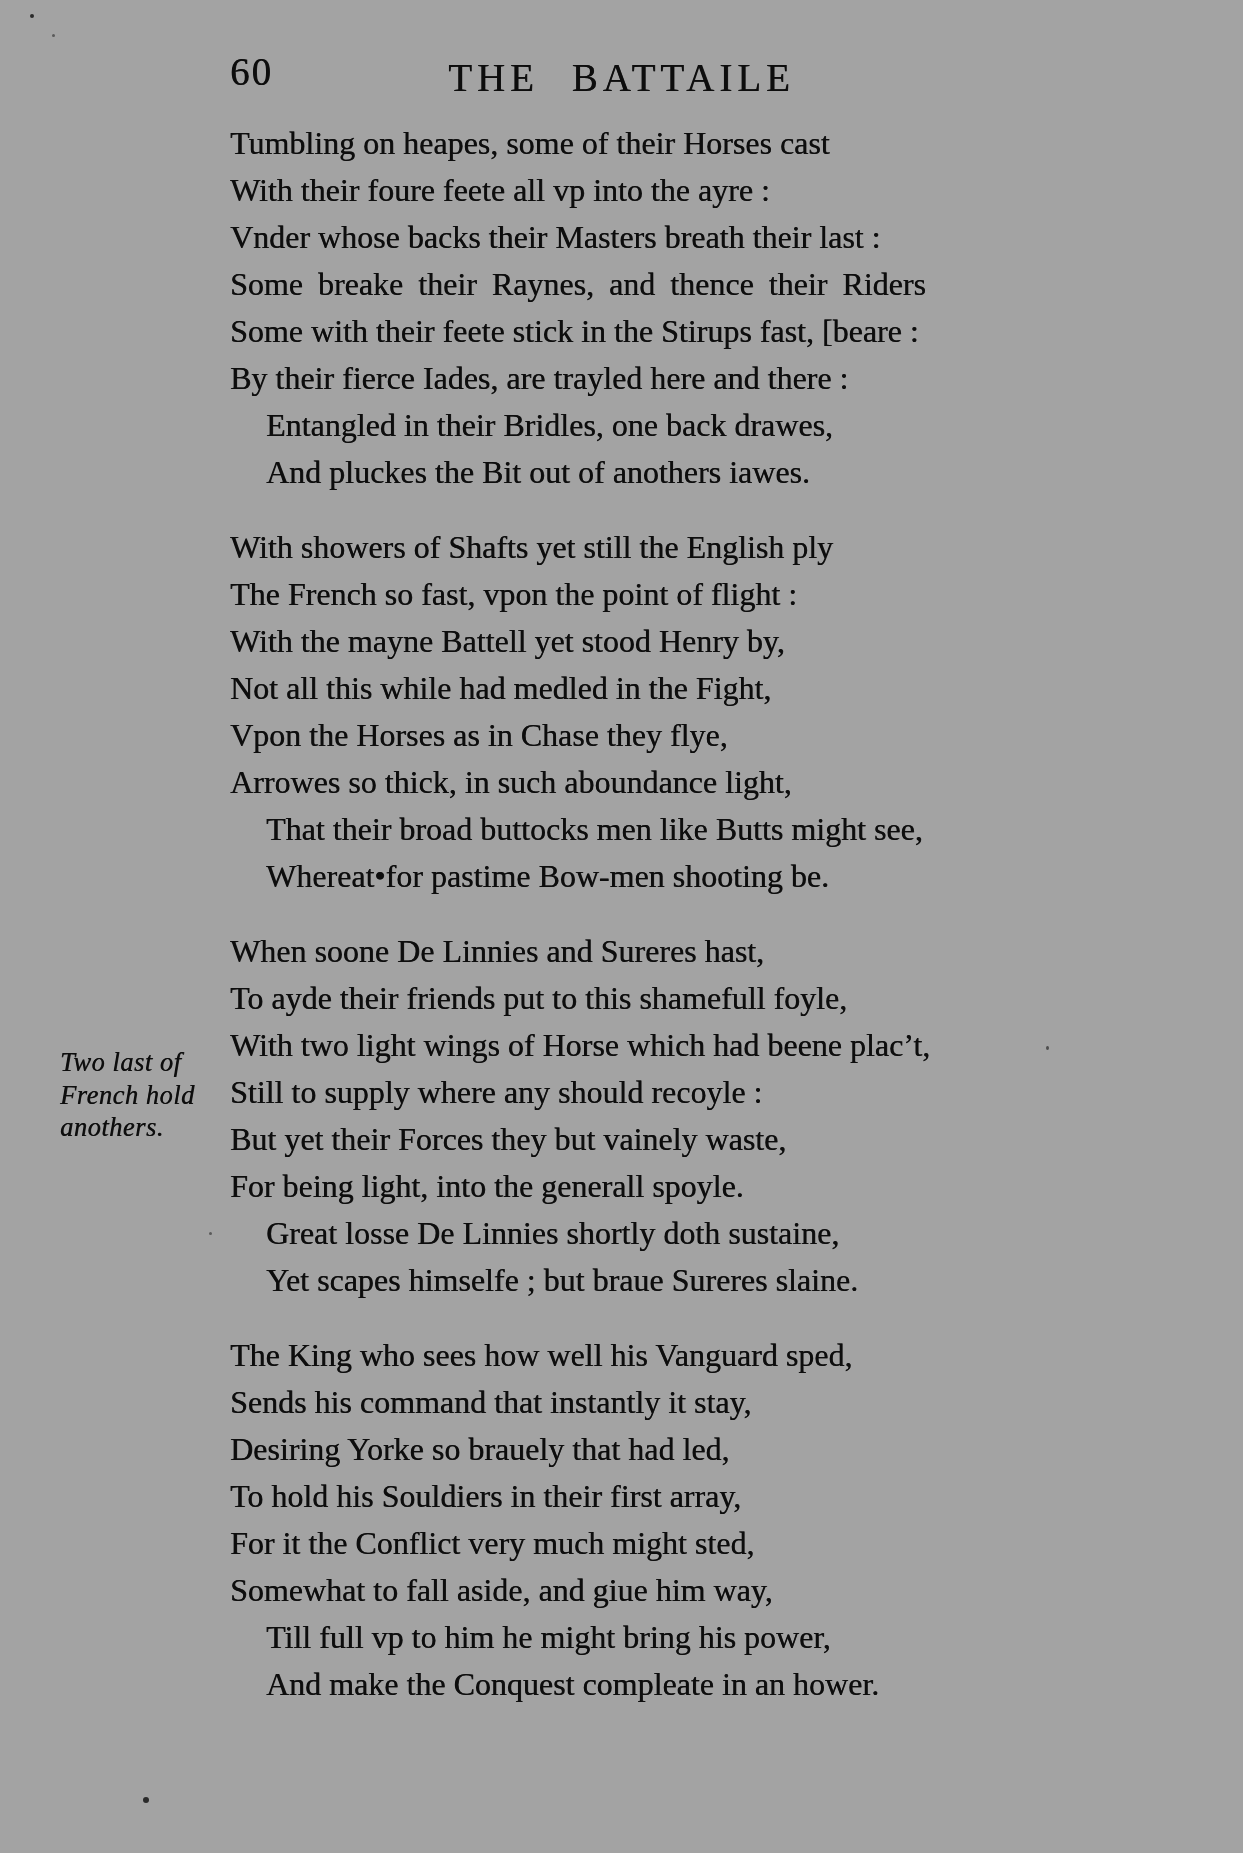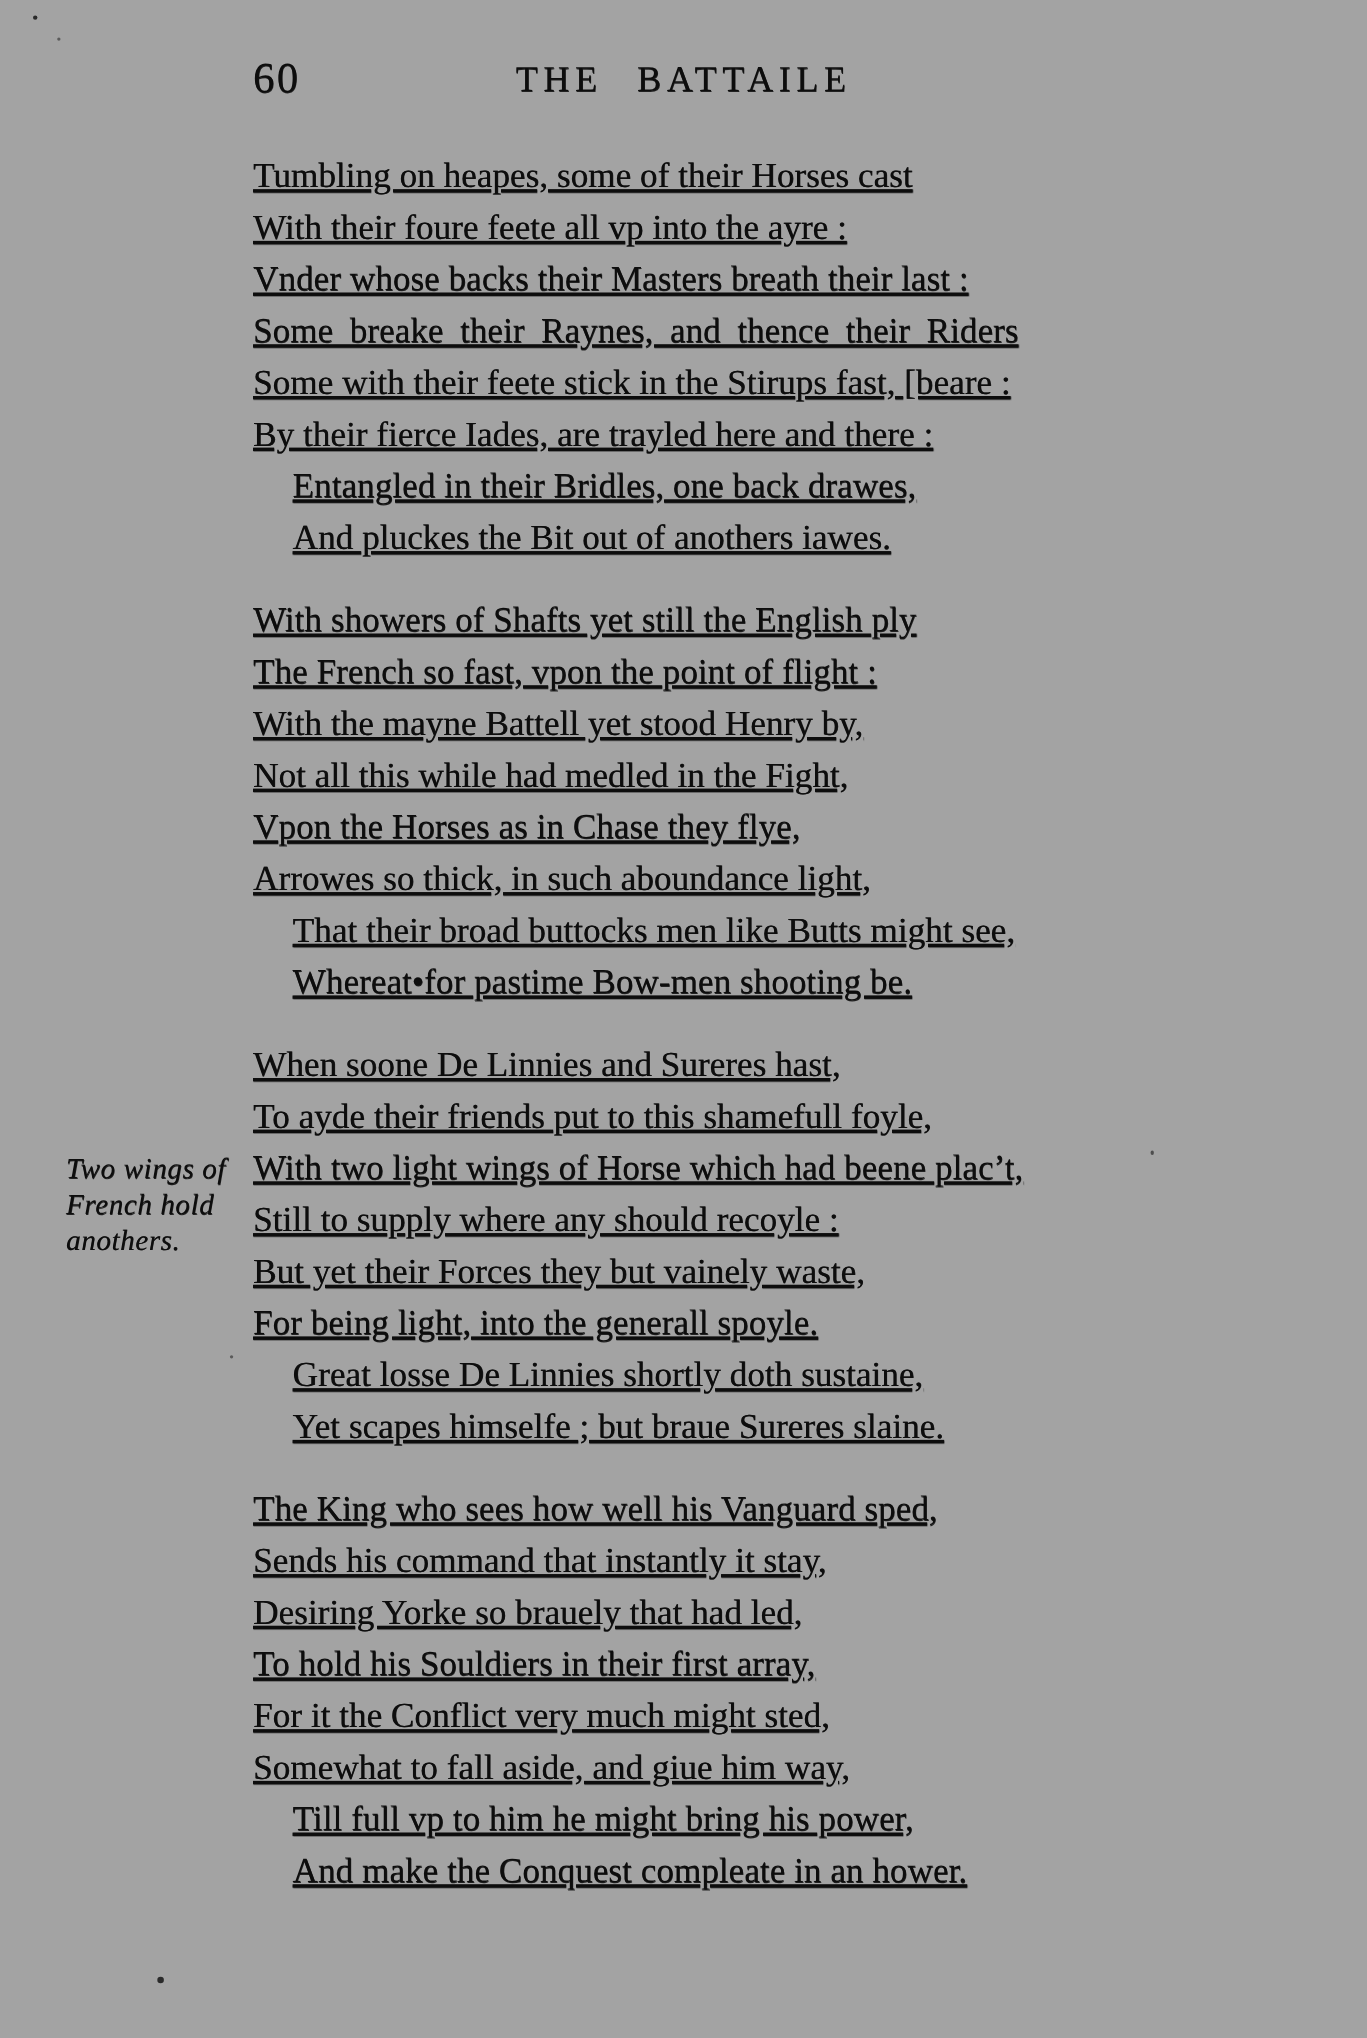--- a/index.html
+++ b/index.html
@@ -21,33 +21,32 @@
     top: 49px;
     font-size: 39px;
     letter-spacing: 2px;
   }
   .header-title {
     position: absolute;
     left: 0;
     top: 55px;
     width: 1243px;
     text-align: center;
-    font-size: 33px;
+    font-size: 39px;
     letter-spacing: 5px;
     word-spacing: 18px;
   }
 
   .poem {
     position: absolute;
     left: 230px;
-    top: 136px;
+    top: 120px;
     font-size: 32px;
     line-height: 47px;
     white-space: pre;
-    text-decoration: underline;
   }
   .stanza { margin-bottom: 28px; }
   .line.indent { padding-left: 36px; }
   .line.spread { word-spacing: 7px; }
 
   .margin-note {
     position: absolute;
     left: 60px;
     top: 1046px;
     width: 190px;
@@ -66,21 +65,21 @@
 </head>
 <body>
 
 <div class="page">
 
   <div class="pagenum ink">60</div>
 
   <div class="header-title ink">THE BATTAILE</div>
 
   <div class="margin-note ink">
-    <div>Two wings of</div>
+    <div>Two last of</div>
     <div>French hold</div>
     <div>anothers.</div>
   </div>
 
   <div class="poem ink"><div class="stanza"><div class="line">Tumbling on heapes, some of their Horses cast</div><div class="line">With their foure feete all vp into the ayre :</div><div class="line">Vnder whose backs their Masters breath their last :</div><div class="line spread">Some breake their Raynes, and thence their Riders</div><div class="line">Some with their feete stick in the Stirups fast, [beare :</div><div class="line">By their fierce Iades, are trayled here and there :</div><div class="line indent">Entangled in their Bridles, one back drawes,</div><div class="line indent">And pluckes the Bit out of anothers iawes.</div></div><div class="stanza"><div class="line">With showers of Shafts yet still the English ply</div><div class="line">The French so fast, vpon the point of flight :</div><div class="line">With the mayne Battell yet stood Henry by,</div><div class="line">Not all this while had medled in the Fight,</div><div class="line">Vpon the Horses as in Chase they flye,</div><div class="line">Arrowes so thick, in such aboundance light,</div><div class="line indent">That their broad buttocks men like Butts might see,</div><div class="line indent">Whereat•for pastime Bow-men shooting be.</div></div><div class="stanza"><div class="line">When soone De Linnies and Sureres hast,</div><div class="line">To ayde their friends put to this shamefull foyle,</div><div class="line">With two light wings of Horse which had beene plac’t,</div><div class="line">Still to supply where any should recoyle :</div><div class="line">But yet their Forces they but vainely waste,</div><div class="line">For being light, into the generall spoyle.</div><div class="line indent">Great losse De Linnies shortly doth sustaine,</div><div class="line indent">Yet scapes himselfe ; but braue Sureres slaine.</div></div><div class="stanza"><div class="line">The King who sees how well his Vanguard sped,</div><div class="line">Sends his command that instantly it stay,</div><div class="line">Desiring Yorke so brauely that had led,</div><div class="line">To hold his Souldiers in their first array,</div><div class="line">For it the Conflict very much might sted,</div><div class="line">Somewhat to fall aside, and giue him way,</div><div class="line indent">Till full vp to him he might bring his power,</div><div class="line indent">And make the Conquest compleate in an hower.</div></div></div>
 
   <div class="speck" style="left:30px; top:14px; width:4px; height:4px;"></div>
   <div class="speck" style="left:52px; top:34px; width:3px; height:3px; opacity:.6;"></div>
   <div class="speck" style="left:143px; top:1797px; width:6px; height:6px;"></div>
   <div class="speck" style="left:1046px; top:1046px; width:3px; height:4px; opacity:.7;"></div>

